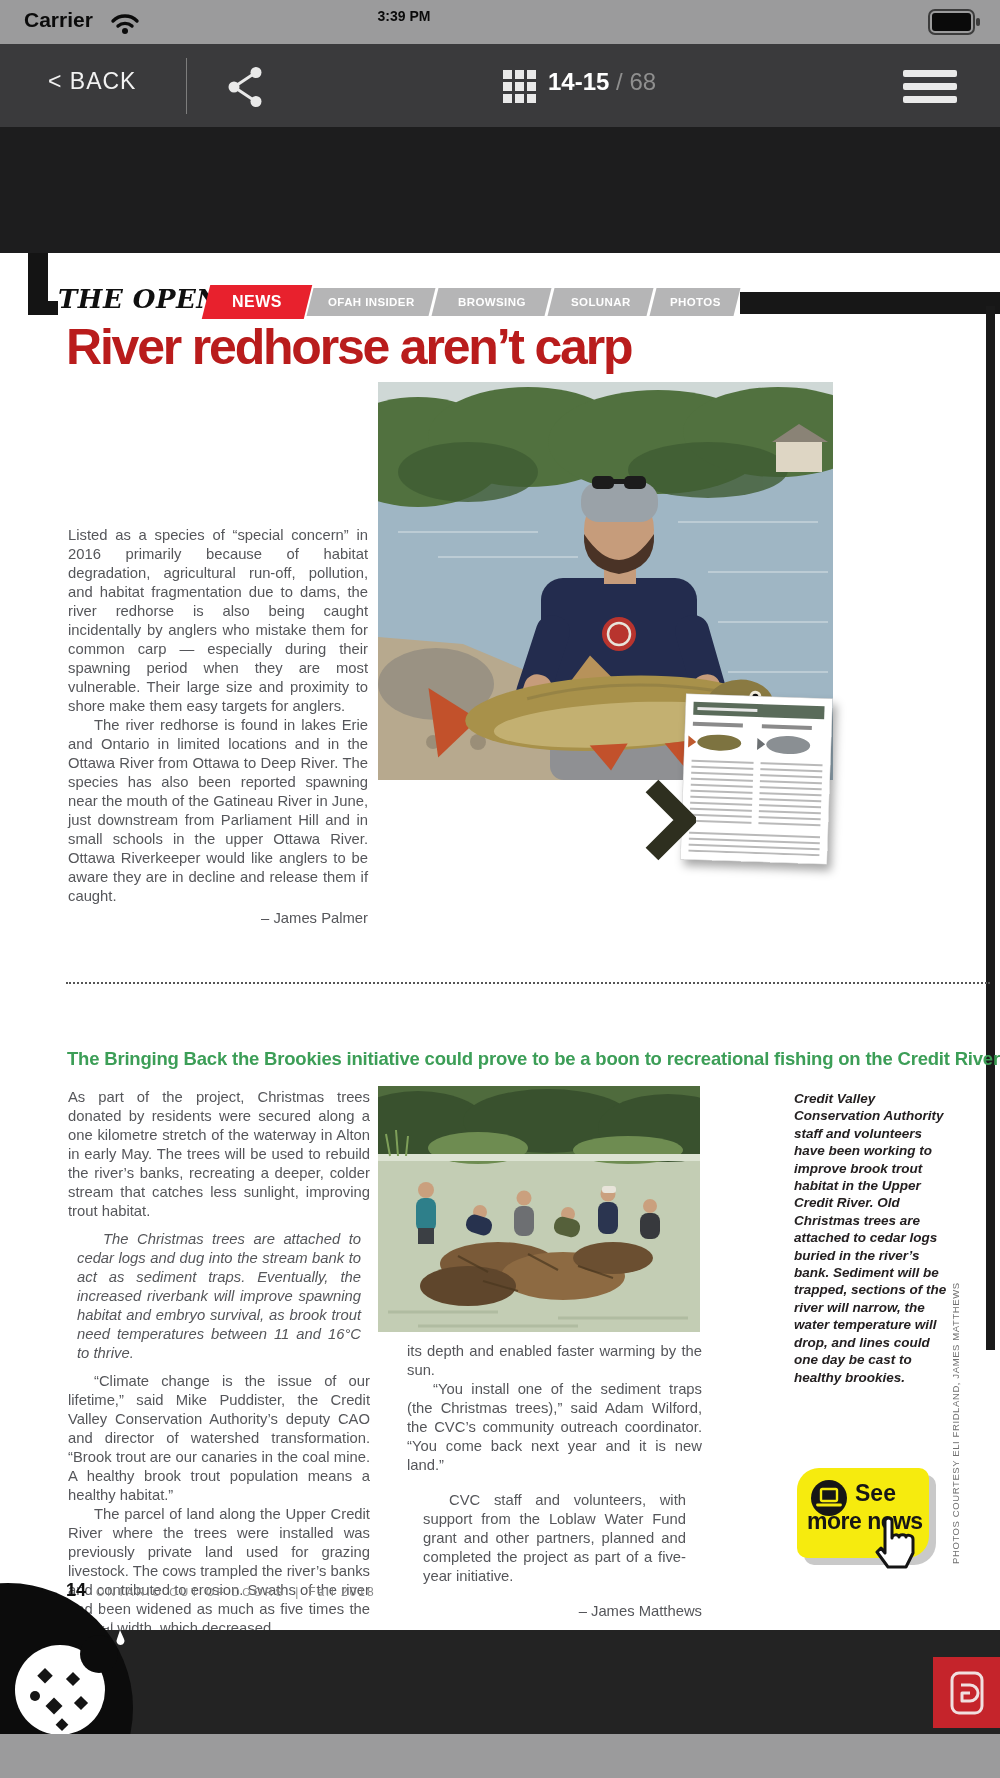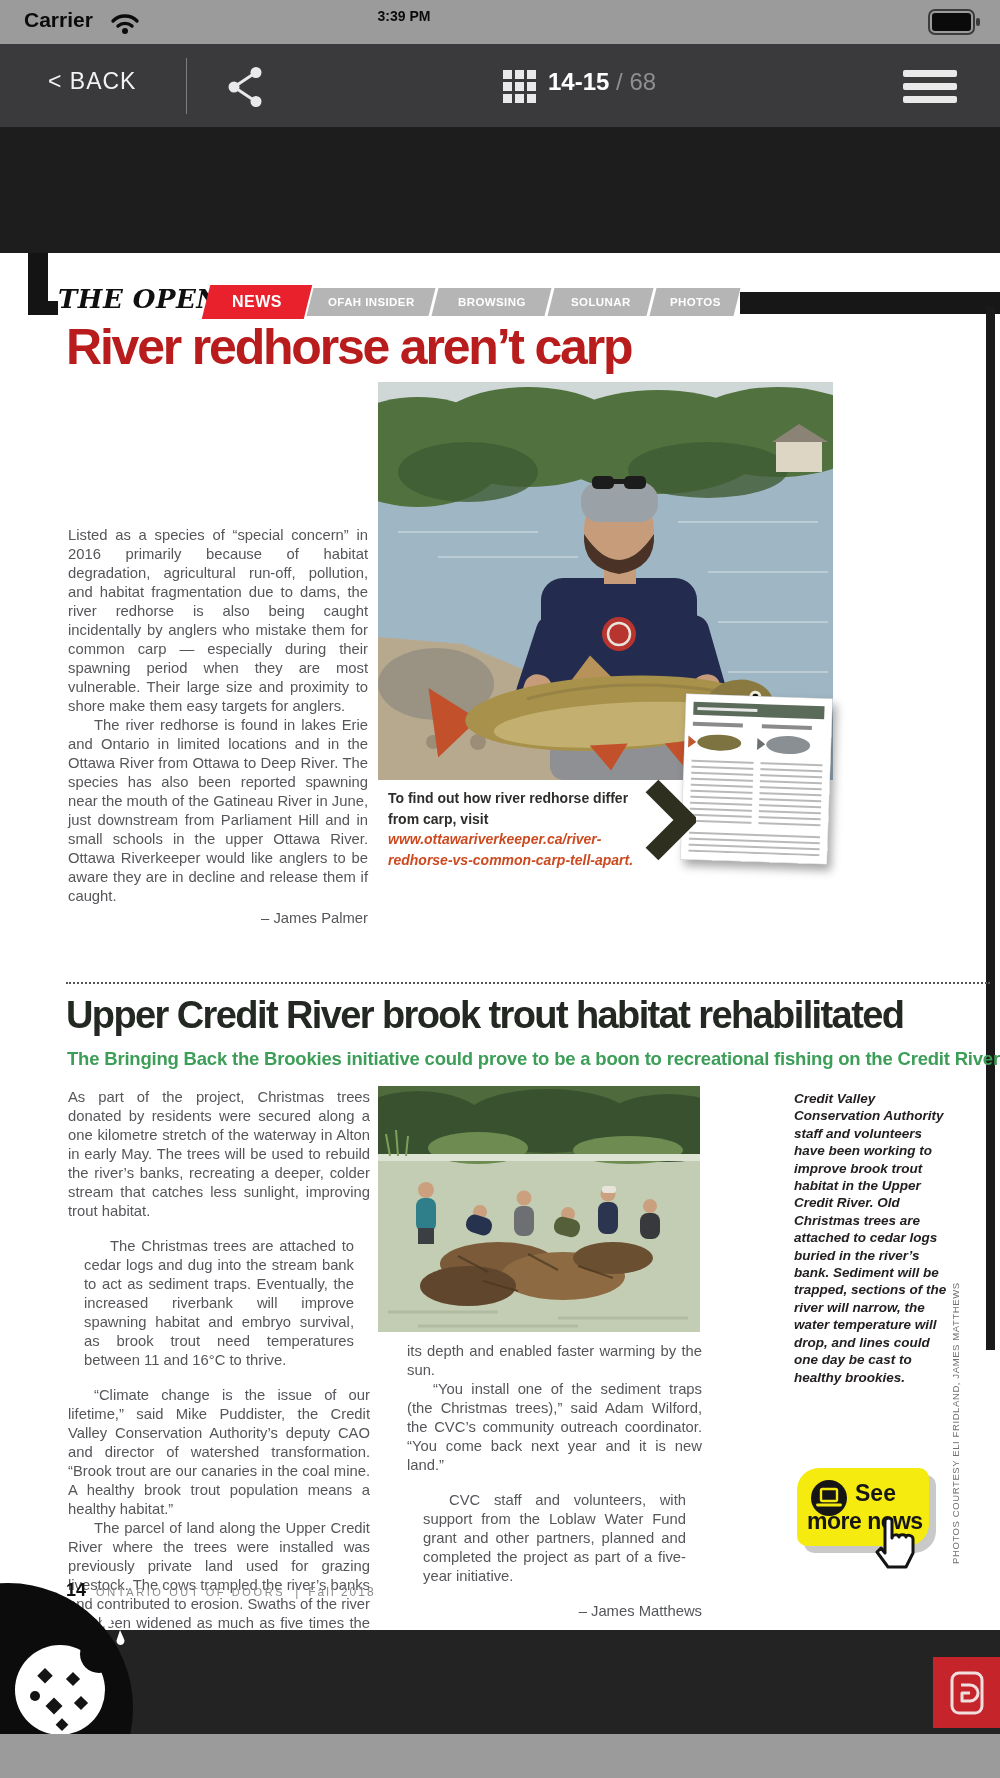--- a/index.html
+++ b/index.html
@@ -48,21 +48,21 @@
 
   .dotdiv{left:66px;top:982px;width:924px;height:0;border-top:2px dotted #565656;}
 
   
   .h2{left:66px;top:994px;font-size:38px;font-weight:900;letter-spacing:-1.6px;color:#232822;white-space:nowrap;}
   .greenhead{left:67px;top:1048px;font-size:18.5px;font-weight:bold;letter-spacing:-.2px;color:#3c9e57;white-space:nowrap;}
   .a2col1{left:68px;top:1088px;width:302px;}
   .a2col2{left:407px;top:1342px;width:295px;}
   .sidecap{left:794px;top:1090px;width:158px;font-size:13.5px;font-weight:bold;font-style:italic;
            line-height:17.4px;color:#242021;}
-  .seemore{left:797px;top:1468px;width:132px;height:78px;background:#f6eb0e;
+  .seemore{left:797px;top:1468px;width:132px;height:90px;background:#f6eb0e;
            border-radius:22px 10px 22px 10px;box-shadow:7px 7px 0 #c9c9c9;cursor:pointer;text-align:center;}
   .seemore .t1{position:absolute;left:58px;top:12px;font-size:23px;font-weight:900;color:#161616;}
   .seemore .t2{position:absolute;left:10px;top:40px;font-size:23px;font-weight:900;letter-spacing:-.5px;color:#161616;}
   .credit{left:950px;top:1292px;height:272px;writing-mode:vertical-rl;transform:rotate(180deg);
           font-size:9.5px;letter-spacing:.6px;color:#707070;white-space:nowrap;}
 
   
   .footer{left:66px;top:1580px;display:flex;align-items:baseline;gap:10px;}
   .fpage{font-size:18px;font-weight:900;color:#101010;}
   .fname{font-size:11px;letter-spacing:2.6px;color:#8a8a8a;}
@@ -240,30 +240,28 @@
     <polygon points="81,48 73,42 73,54" fill="#6b6f72"></polygon>
     <rect x="8" y="64" width="62" height="66" fill="url(#tl)"></rect>
     <rect x="77" y="64" width="62" height="66" fill="url(#tl)"></rect>
     <rect x="8" y="137" width="131" height="21" fill="url(#tl)"></rect>
   </svg>
 
   <svg class="abs" style="left:644px;top:778px;" width="52" height="84" viewBox="0 0 52 84">
     <path d="M8 8 L42 42 L8 76" stroke="#2e2f1f" stroke-width="18" fill="none"></path>
   </svg>
 
-  <div class="abs cap"><span>To find out how river redhorse differ from carp, visit </span><span class="link">www.ottawariverkeeper.ca/river-redhorse-vs-common-carp-tell-apart.</span></div>
 
   <div class="abs dotdiv"></div>
 
-  <div class="abs h2">Upper Credit River brook trout habitat rehabilitated</div>
   <div class="abs greenhead">The Bringing Back the Brookies initiative could prove to be a boon to recreational fishing on the Credit River</div>
 
   <div class="abs a2col1 bodycol">
     <p style="margin:0;">As part of the project, Christmas trees donated by residents were secured along a one kilometre stretch of the waterway in Alton in early May. The trees will be used to rebuild the river’s banks, recreating a deeper, colder stream that catches less sunlight, improving trout habitat.</p>
-    <p class="ind" style="margin:16px;">The Christmas trees are attached to cedar logs and dug into the stream bank to act as sediment traps. Eventually, the increased riverbank will improve spawning habitat and embryo survival, as brook trout need temperatures between 11 and 16°C to thrive.</p>
+    <p class="ind" style="margin:9px;font-style:italic;">The Christmas trees are attached to cedar logs and dug into the stream bank to act as sediment traps. Eventually, the increased riverbank will improve spawning habitat and embryo survival, as brook trout need temperatures between 11 and 16°C to thrive.</p>
     <p class="ind" style="margin:0;">“Climate change is the issue of our lifetime,” said Mike Puddister, the Credit Valley Conservation Authority’s deputy CAO and director of watershed transformation. “Brook trout are our canaries in the coal mine. A healthy brook trout population means a healthy habitat.”</p>
     <p class="ind" style="margin:0;">The parcel of land along the Upper Credit River where the trees were installed was previously private land used for grazing livestock. The cows trampled the river’s banks and contributed to erosion. Swaths of the river had been widened as much as five times the natural width, which decreased</p>
   </div>
 
   <svg class="abs" style="left:378px;top:1086px;" width="322" height="246" viewBox="0 0 322 246">
     <rect width="322" height="246" fill="#c3cdb4"></rect>
     <rect width="322" height="70" fill="#4f6b3d"></rect>
     <g fill="#39512e">
       <ellipse cx="40" cy="40" rx="70" ry="35"></ellipse>
         <ellipse cx="170" cy="35" rx="85" ry="32"></ellipse>

